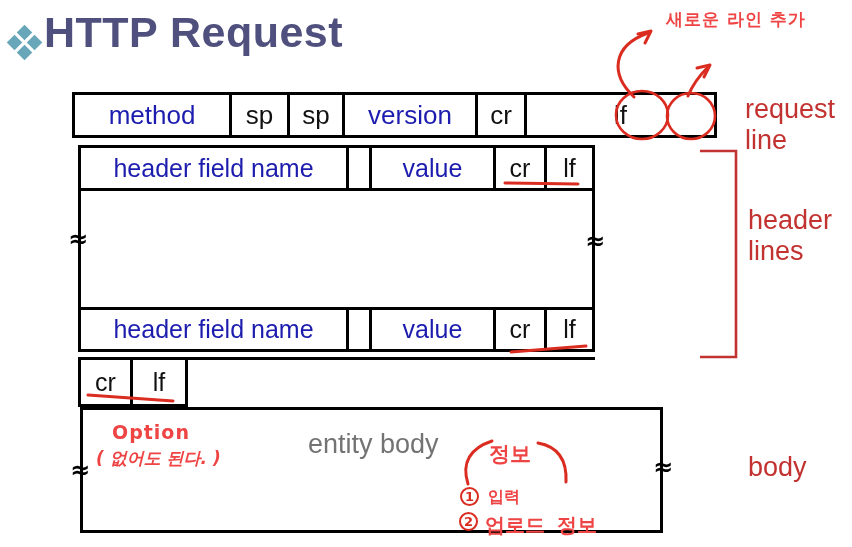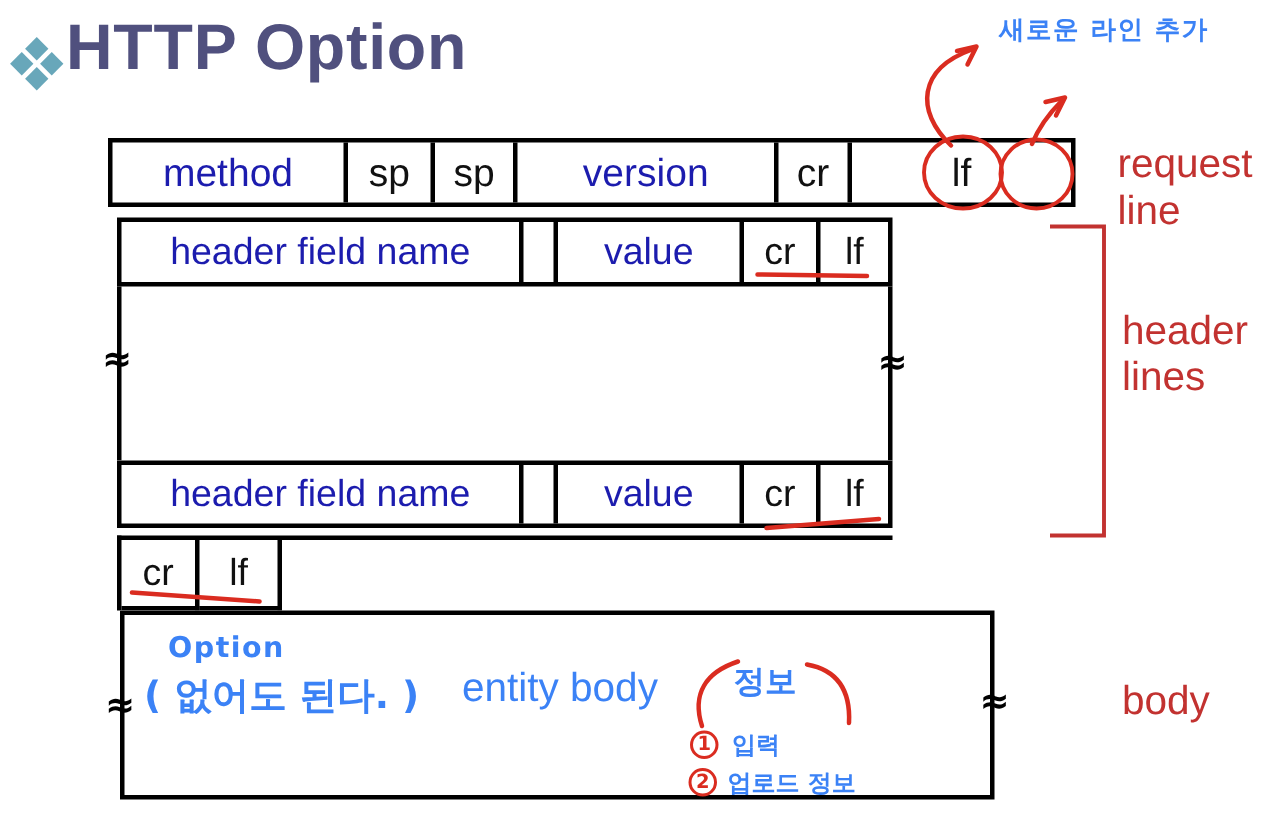--- a/index.html
+++ b/index.html
@@ -43,42 +43,42 @@
   .mid-region {
     position:absolute; left:78px; top:191px; width:517px; height:116px;
     box-sizing:border-box; border-left:3px solid #000; border-right:3px solid #000;
   }
 
   .body-box {
     position:absolute; left:80px; top:407px; width:583px; height:126px;
     box-sizing:border-box; border:3px solid #000; background:#fff;
   }
   .entity-body-label {
-    position:absolute; left:308px; top:443px; font-size:27px; color:#3b82f6;
+    position:absolute; left:308px; top:429px; font-size:27px; color:#737373;
   }
 
   .tilde {
     position:absolute; transform:translate(-50%,-50%); font-size:24px;
     font-weight:bold; color:#000; font-family:"DejaVu Sans", sans-serif;
   }
 
   
   .red-label {
     position:absolute; color:#c23230; font-size:27px; line-height:31px; width:110px;
   }
 
   
-  .hw { position:absolute; color:#3b82f6; font-weight:bold; font-family:"DejaVu Sans", sans-serif; white-space:nowrap; }
+  .hw { position:absolute; color:#ef4444; font-weight:bold; font-family:"DejaVu Sans", sans-serif; white-space:nowrap; }
   .hw-new-line   { left:666px; top:8px;  font-size:17px; letter-spacing:1px; }
   .hw-cursor     { left:714px; top:54px; font-size:15px; letter-spacing:0.5px; }
   .hw-option     { left:112px; top:421px; font-size:19px; letter-spacing:1px;text-align:center; }
-  .hw-option-note{ left:96px;  top:447px; font-size:25px; }
+  .hw-option-note{ left:96px;  top:447px; font-size:17px;font-style:italic; }
   .hw-info       { left:489px; top:440px; font-size:21px; }
   .hw-item1      { left:488px; top:487px; font-size:16px; }
-  .hw-item2      { left:485px; top:512px; font-size:16px; }
+  .hw-item2      { left:485px; top:512px; font-size:20px;font-family:Liberation Mono, monospace; }
   .hw-num {
     position:absolute; width:19px; height:19px; box-sizing:border-box;
     border:2px solid #da2c20; border-radius:50%; color:#da2c20;
     font-size:13px; font-weight:bold; display:flex; align-items:center;
     justify-content:center; font-family:"DejaVu Sans", sans-serif;
   }
   .hw-num1 { left:460px; top:487px; }
   .hw-num2 { left:459px; top:512px; }
 
   .overlay { position:absolute; left:0; top:0; pointer-events:none; }
@@ -87,27 +87,27 @@
 <body>
 
 <div class="slide">
 
   <span class="bullet">
     <i class="d-top"></i>
       <i class="d-left"></i>
       <i class="d-right"></i>
       <i class="d-bottom"></i>
   </span>
-  <div class="page-title">HTTP Option</div>
+  <div class="page-title">HTTP Request</div>
 
   <div class="row row1">
     <div class="cell blue" style="width:157px">method</div>
     <div class="cell" style="width:58px">sp</div>
     <div class="cell" style="width:55px">sp</div>
-    <div class="cell blue" style="width:174px">version</div>
+    <div class="cell blue" style="width:133px">version</div>
     <div class="cell" style="width:49px">cr</div>
     <div class="cell" style="flex:1">lf</div>
   </div>
 
   <div class="row row2">
     <div class="cell blue" style="width:268px; font-size:25px">header field name</div>
     <div class="cell" style="width:23px"></div>
     <div class="cell blue" style="width:124px; font-size:25px">value</div>
     <div class="cell" style="width:51px; font-size:25px">cr</div>
     <div class="cell" style="flex:1; font-size:25px">lf</div>

